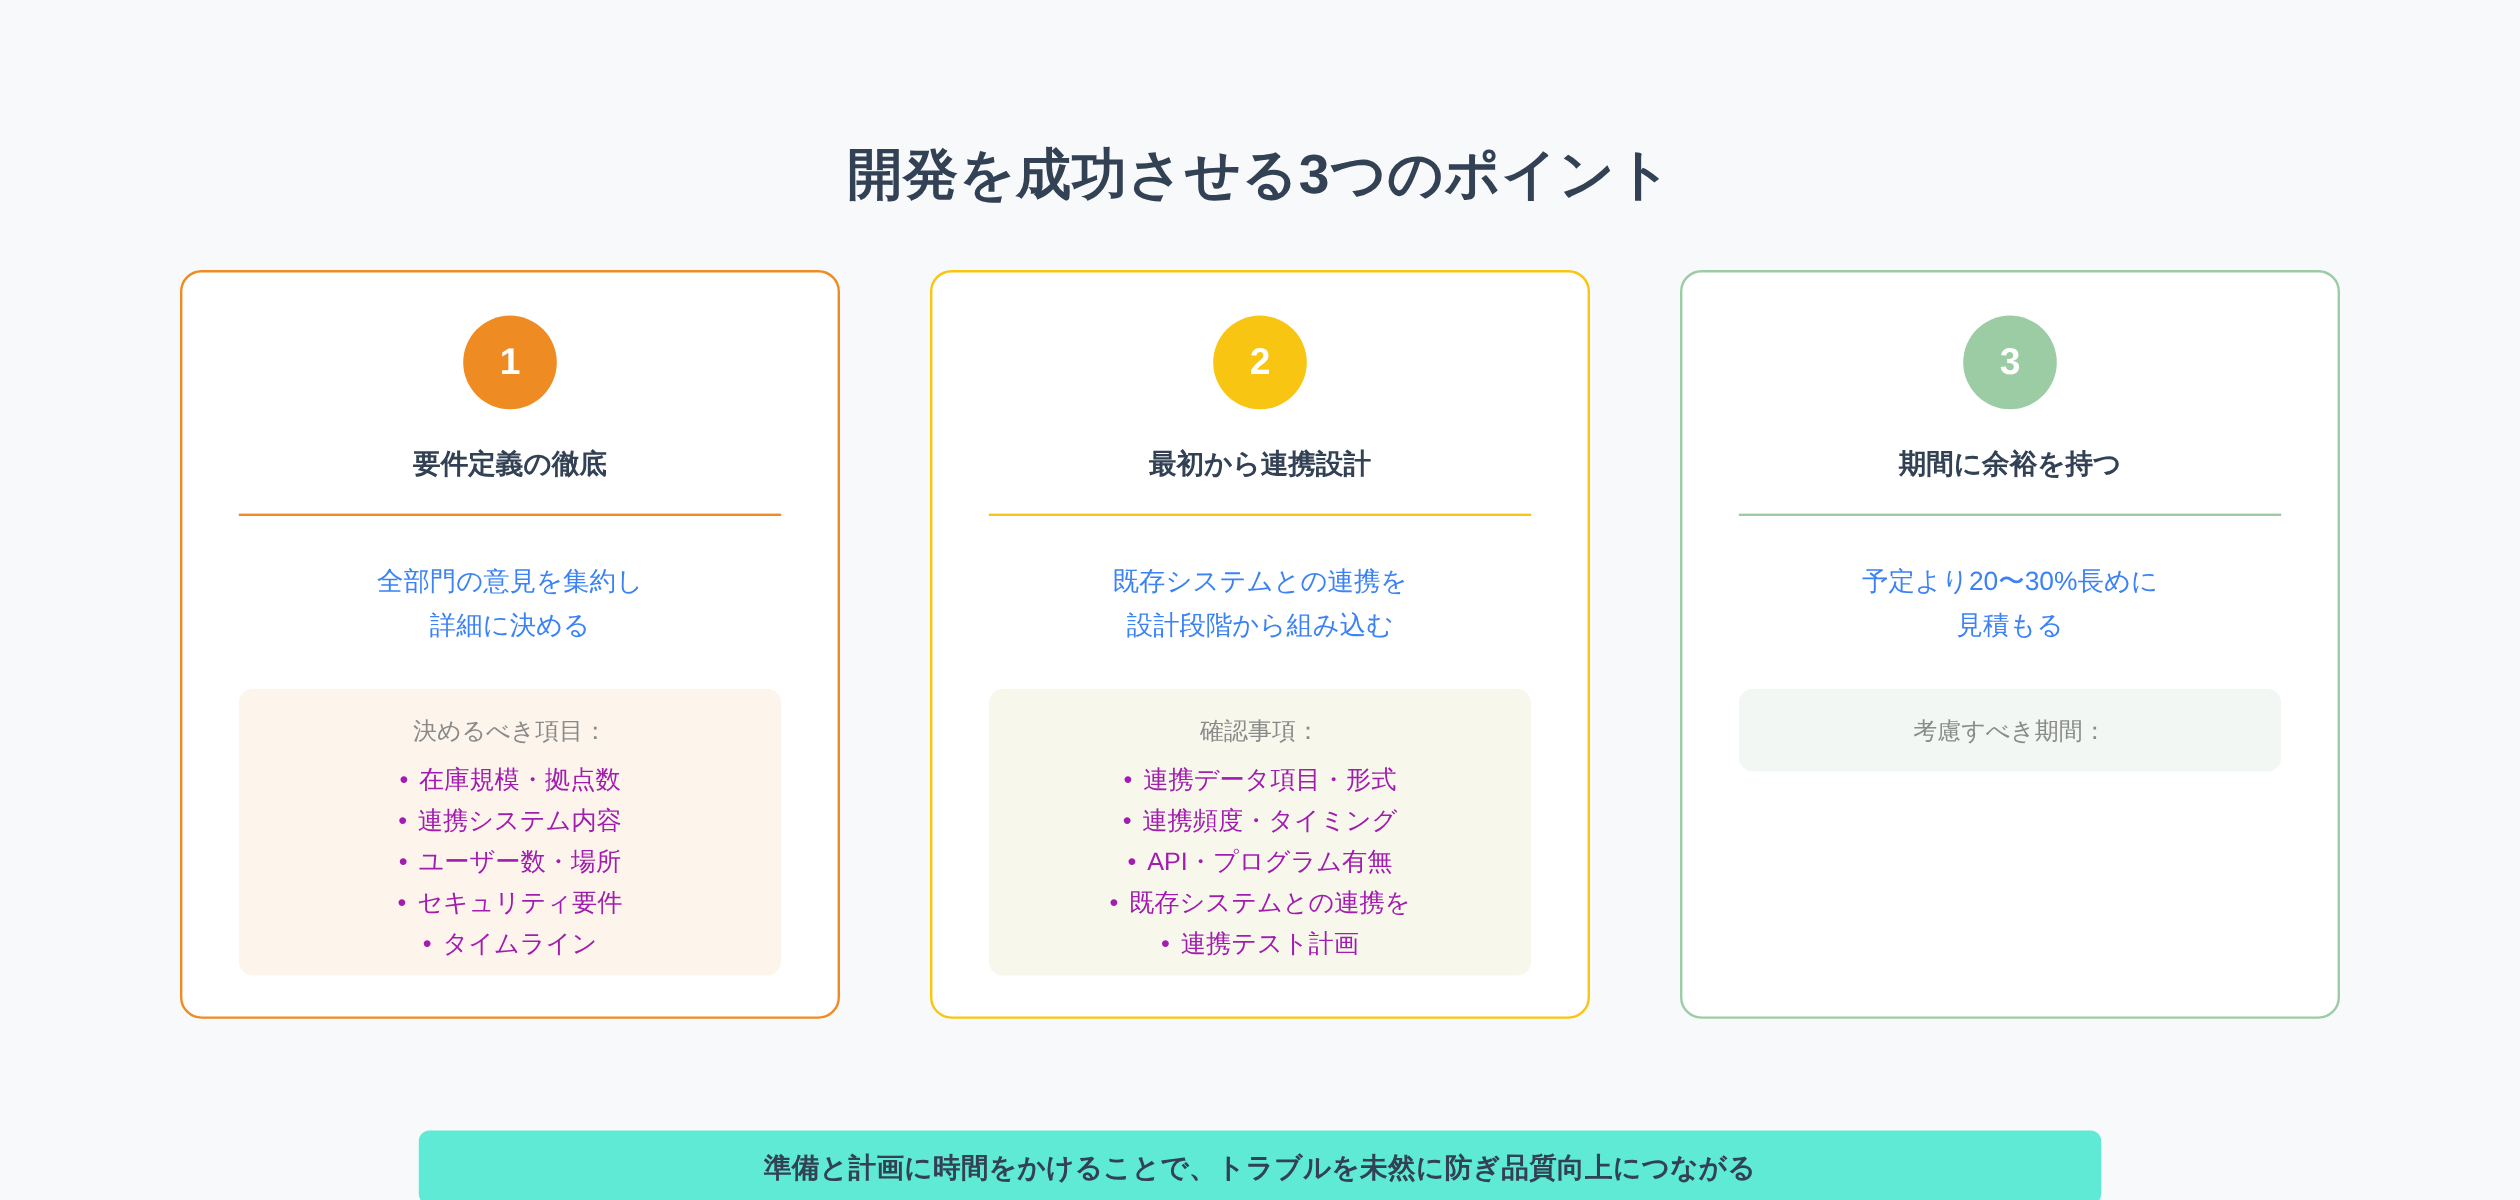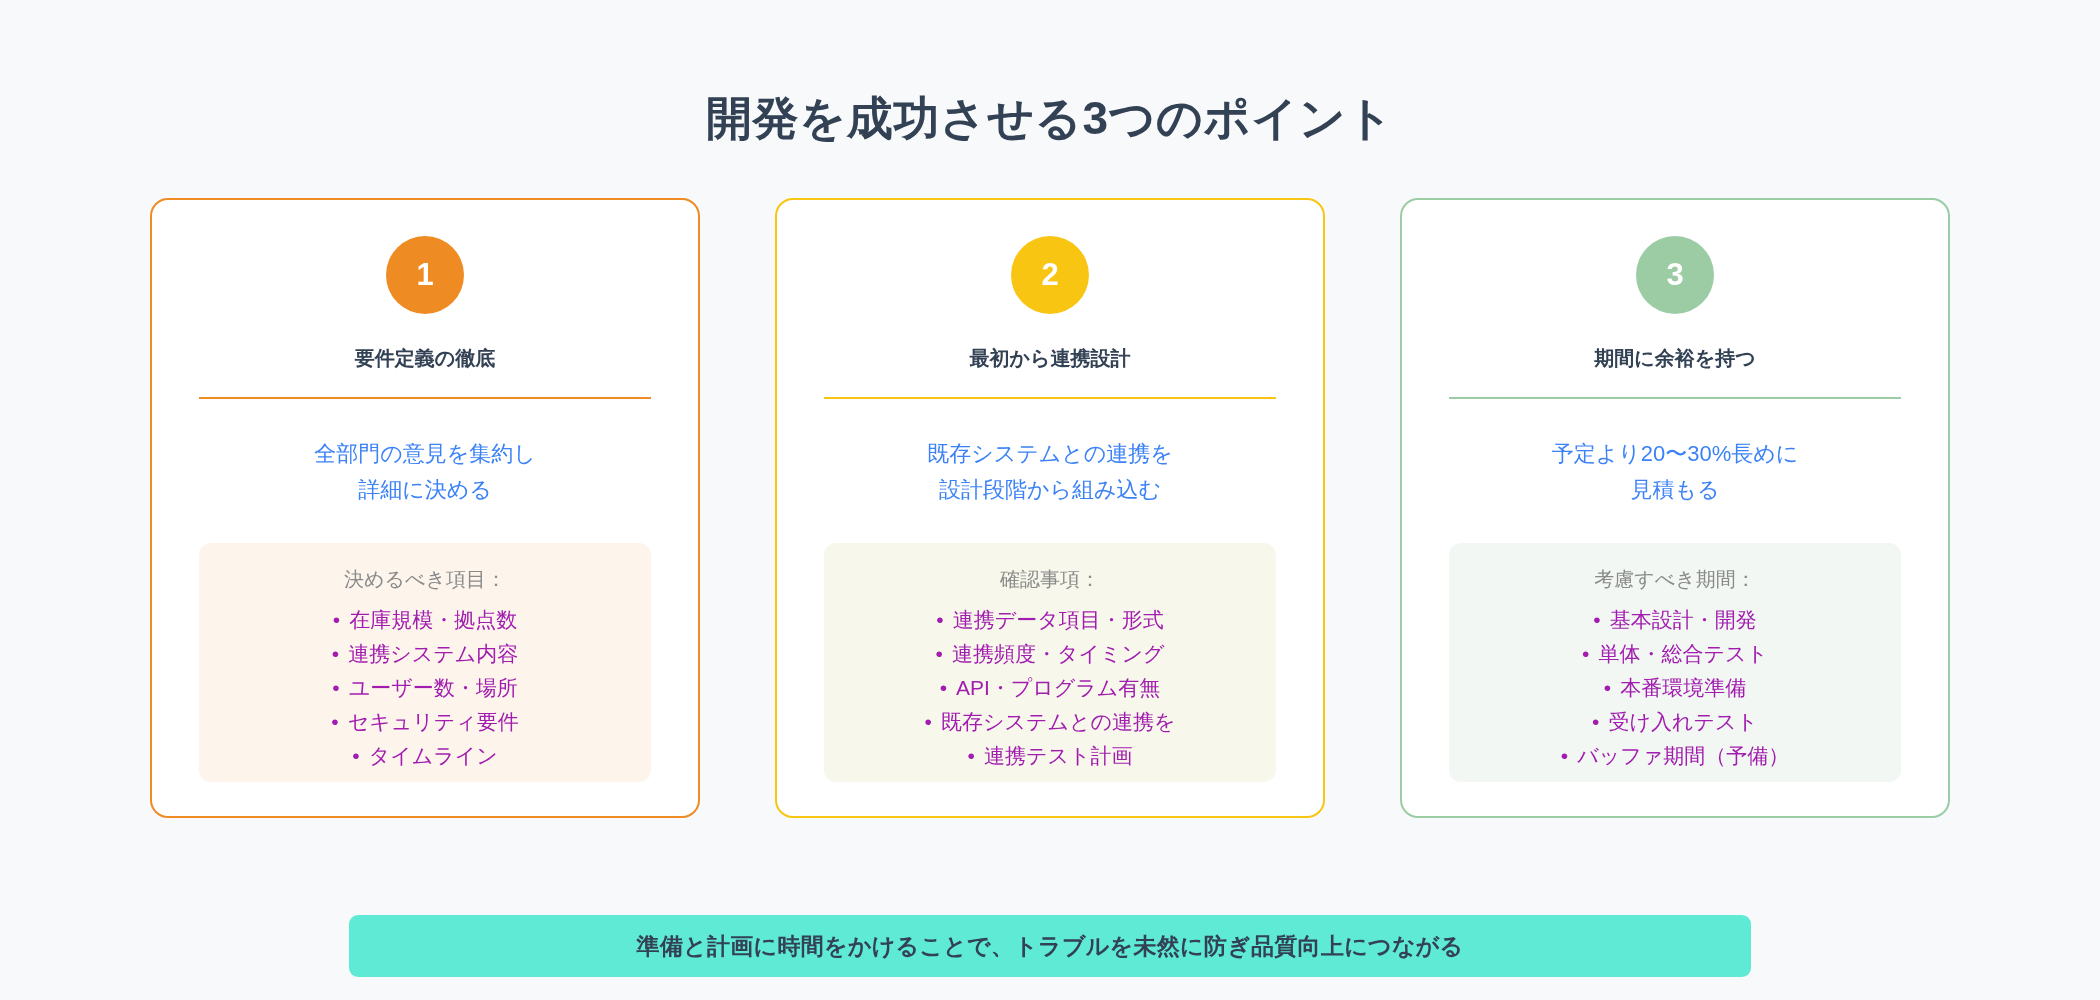--- a/index.html
+++ b/index.html
@@ -11,20 +11,21 @@
     height: 1000px;
     background: #F7F9FB;
     font-family: "Liberation Sans", "DejaVu Sans", sans-serif;
     overflow: hidden;
   }
   .page {
     position: relative;
     width: 2100px;
     height: 716px;
     box-sizing: border-box;
+    margin-top: 27px;
   }
 
   
   .page-title {
     position: absolute;
     top: 58px;
     left: 0;
     width: 2100px;
     text-align: center;
     font-size: 46px;
@@ -71,21 +72,21 @@
     font-size: 31px;
     font-weight: 700;
     margin-top: 6px;
   }
   .badge.orange { background: #EF8B23; }
   .badge.yellow { background: #F9C513; }
   .badge.green  { background: #9CCCA4; }
 
   .card-title {
     margin-top: 31px;
-    font-size: 20px;
+    font-size: 23px;
     font-weight: 700;
     color: #334155;
     text-align: center;
     line-height: 1.3;
   }
   .divider {
     margin-top: 26px;
     width: 452px;
     height: 2px;
     border: 0;
@@ -215,27 +216,20 @@
     <div class="card green">
       <div class="badge green">3</div>
       <div class="card-title">期間に余裕を持つ</div>
       <hr class="divider green">
       <div class="card-desc">
         <div>予定より20〜30%長めに</div>
         <div>見積もる</div>
       </div>
       <div class="inner-box green">
         <div class="inner-label">考慮すべき期間：</div>
-        <ul class="inner-list">
-          <li>基本設計・開発</li>
-          <li>単体・総合テスト</li>
-          <li>本番環境準備</li>
-          <li>受け入れテスト</li>
-          <li>バッファ期間（予備）</li>
-        </ul>
       </div>
     </div>
 
   </div>
 
   <div class="footer-banner">
     <div class="footer-text">準備と計画に時間をかけることで、トラブルを未然に防ぎ品質向上につながる</div>
   </div>
 
 </div>

